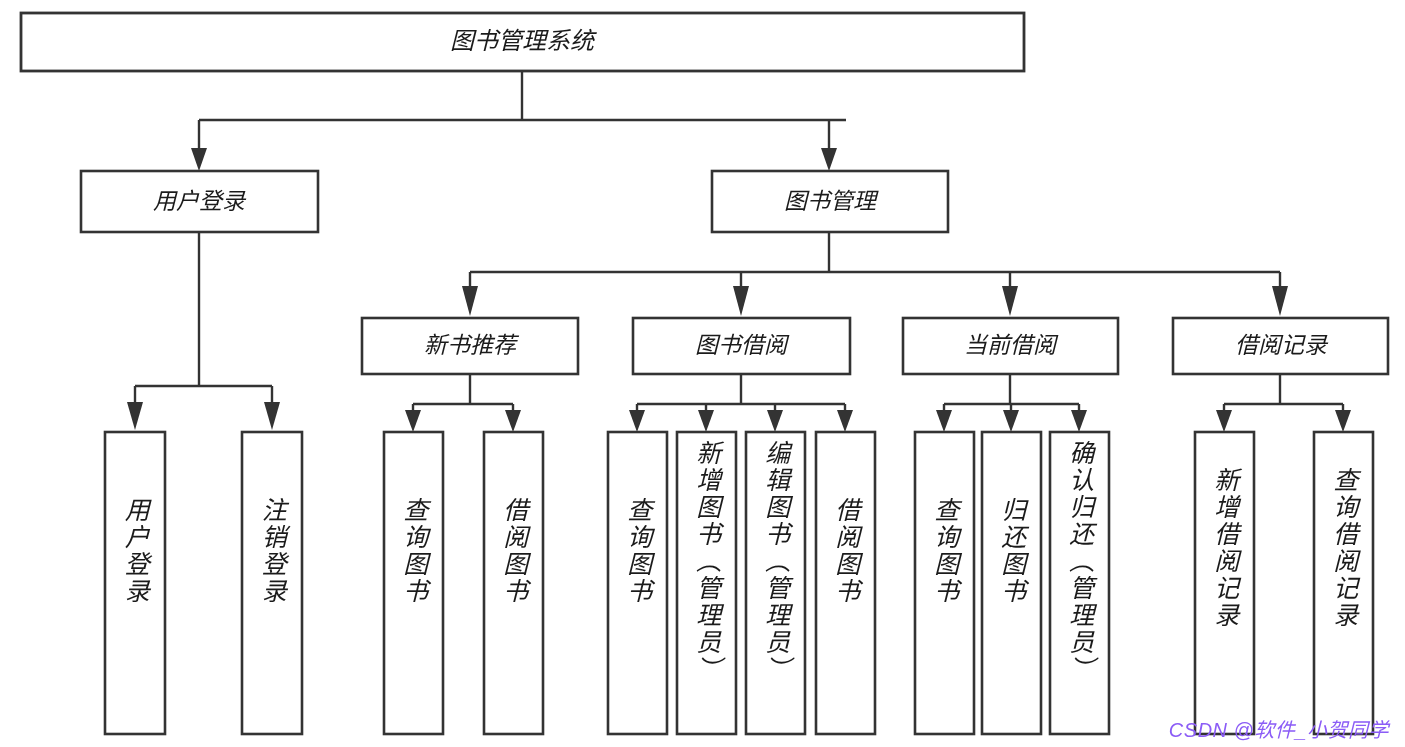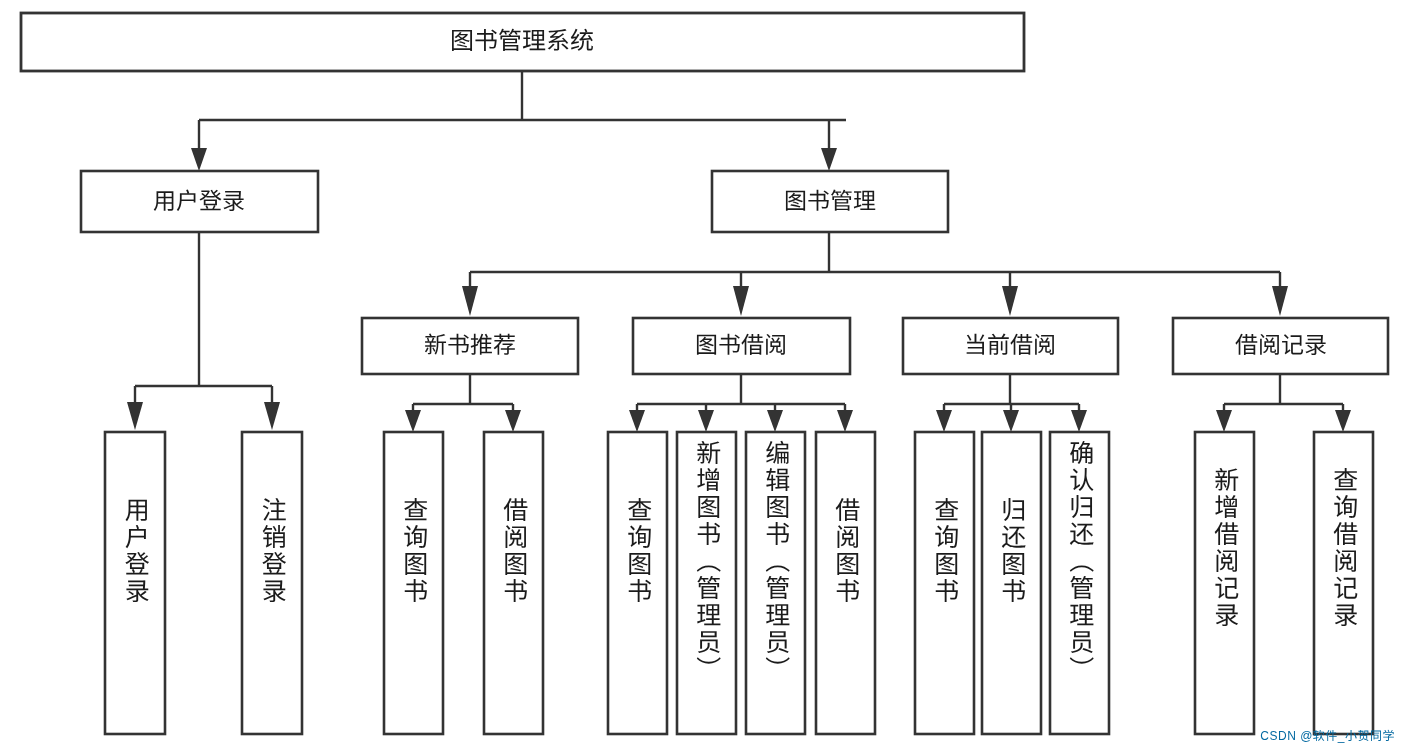--- a/index.html
+++ b/index.html
@@ -10,20 +10,21 @@
   }
   body {
     font-family: "Liberation Sans", "DejaVu Sans", sans-serif;
   }
   #diagram-root {
     position: relative;
     width: 1405px;
     height: 747px;
     background: #ffffff;
     overflow: hidden;
+    font-style: italic;
   }
   svg#flow-svg {
     position: absolute;
     left: 0;
     top: 0;
     width: 1405px;
     height: 747px;
     display: block;
   }
   .node-box {
@@ -73,24 +74,24 @@
     text-orientation: upright;
     font-family: "Liberation Sans", "DejaVu Sans", sans-serif;
     font-size: 25px;
     line-height: 1.06;
     letter-spacing: 2px;
     color: #1b1b1b;
     white-space: nowrap;
   }
   .watermark {
     position: absolute;
-    right: 10px;
+    right: 16px;
     bottom: 4px;
-    color: #0369a1;
-    font-size: 12px;
+    color: #8b5cf6;
+    font-size: 20px;
     font-family: "Liberation Sans", "DejaVu Sans", sans-serif;
     letter-spacing: 0.5px;
     user-select: none;
   }
 </style>
 </head>
 <body>
 
 <div id="diagram-root">
 

